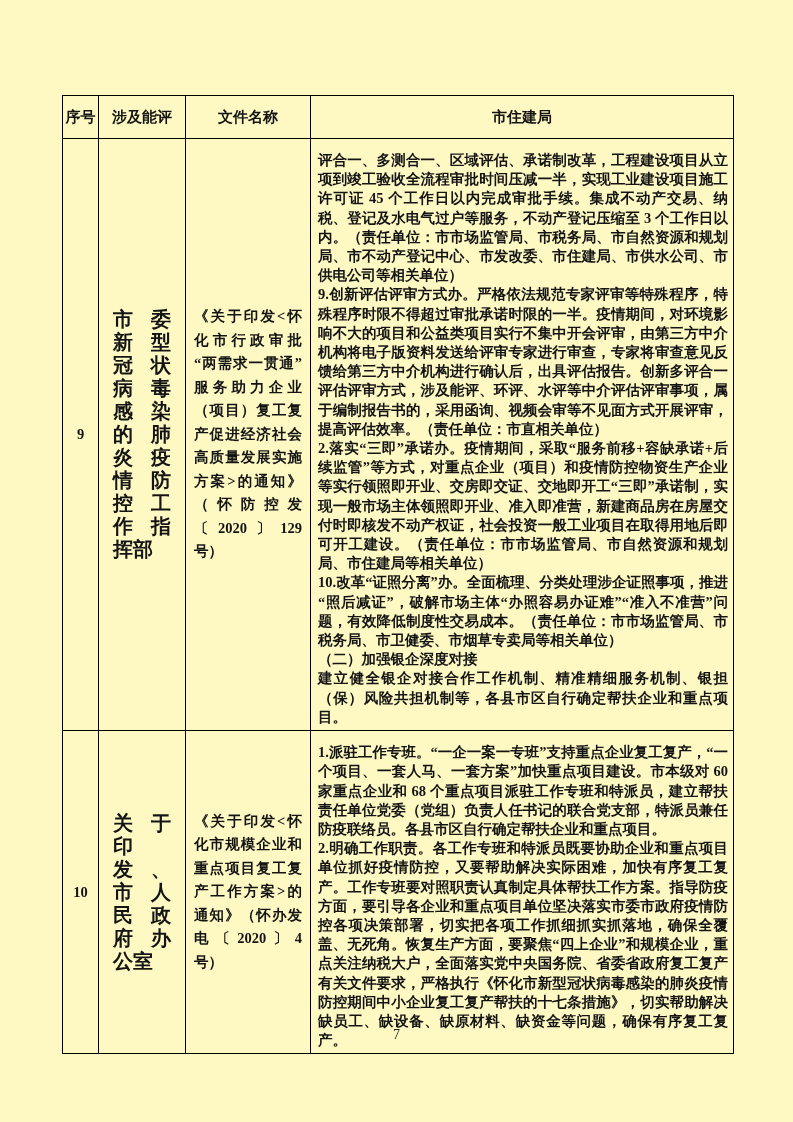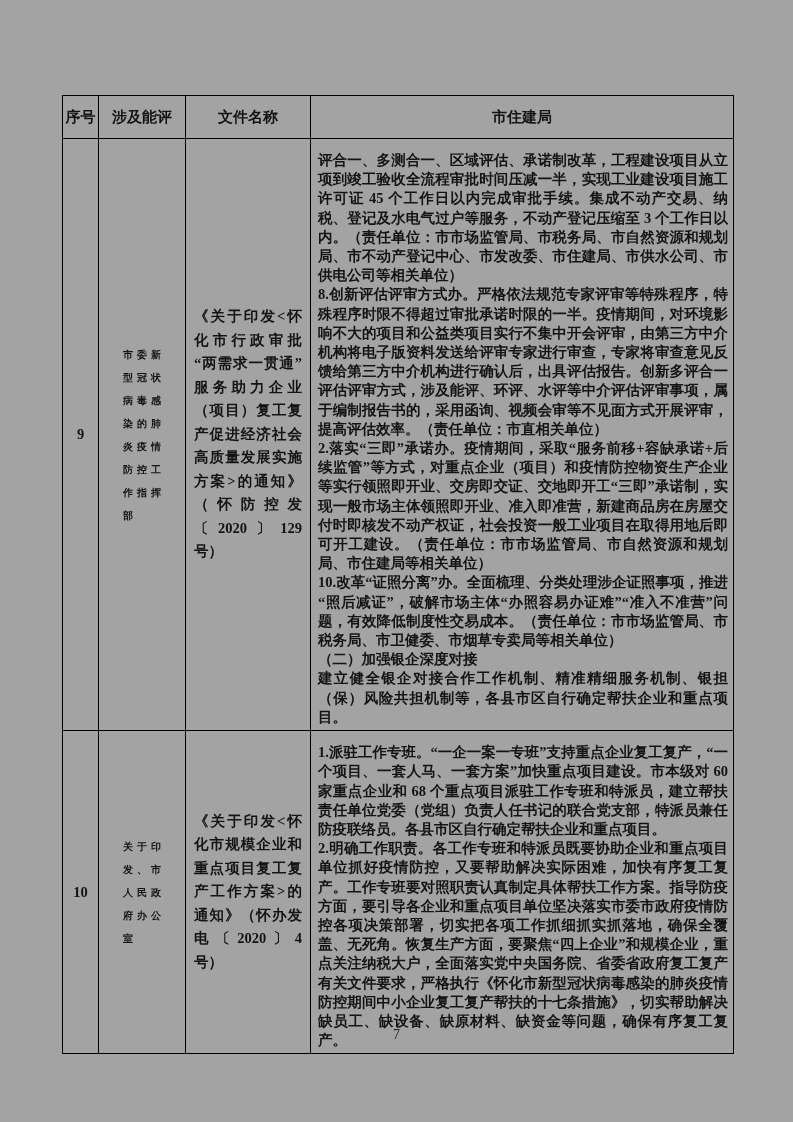--- a/index.html
+++ b/index.html
@@ -1,21 +1,21 @@
 <!DOCTYPE html>
 <html lang="zh"><head>
 <meta charset="utf-8">
 <style>
   * { box-sizing: border-box; }
   html, body { margin: 0; padding: 0; background: #ffffff; }
   .page {
     position: relative;
     width: 793px;
     height: 1122px;
-    background: #a3a3a3;
+    background: #fef9c3;
     color: #111111;
     font-family: "Liberation Serif", serif;
     overflow: hidden;
   }
   table.doc-table {
     position: absolute;
     left: 62px;
     top: 95px;
     width: 671px;
     border-collapse: collapse;
@@ -36,22 +36,22 @@
   tr.header-row { height: 43px; }
   tr.row-9 { height: 555px; }
   tr.row-10 { height: 305px; }
   td.cell-seq {
     text-align: center;
     vertical-align: middle;
     font-size: 14.5px;
   }
   td.cell-agency {
     vertical-align: middle;
-    padding: 0 24px;
-    font-size: 10px;
+    padding: 0 14px;
+    font-size: 20px;
     line-height: 23px;
     text-align: justify;
     text-justify: inter-character;
   }
   td.cell-title {
     vertical-align: middle;
     padding: 15px 8px;
     font-size: 14.5px;
     line-height: 23.5px;
     text-align: justify;
@@ -97,21 +97,21 @@
         <th>市住建局</th>
       </tr>
     </thead>
     <tbody>
       <tr class="row-9">
         <td class="cell-seq">9</td>
         <td class="cell-agency">市委新型冠状病毒感染的肺炎疫情防控工作指挥部</td>
         <td class="cell-title">《关于印发&lt;怀化市行政审批“两需求一贯通”服务助力企业（项目）复工复产促进经济社会高质量发展实施方案&gt;的通知》（怀防控发〔2020〕129 号）</td>
         <td class="cell-content">
           <p>评合一、多测合一、区域评估、承诺制改革，工程建设项目从立项到竣工验收全流程审批时间压减一半，实现工业建设项目施工许可证 45 个工作日以内完成审批手续。集成不动产交易、纳税、登记及水电气过户等服务，不动产登记压缩至 3 个工作日以内。（责任单位：市市场监管局、市税务局、市自然资源和规划局、市不动产登记中心、市发改委、市住建局、市供水公司、市供电公司等相关单位）</p>
-          <p>8.创新评估评审方式办。严格依法规范专家评审等特殊程序，特殊程序时限不得超过审批承诺时限的一半。疫情期间，对环境影响不大的项目和公益类项目实行不集中开会评审，由第三方中介机构将电子版资料发送给评审专家进行审查，专家将审查意见反馈给第三方中介机构进行确认后，出具评估报告。创新多评合一评估评审方式，涉及能评、环评、水评等中介评估评审事项，属于编制报告书的，采用函询、视频会审等不见面方式开展评审，提高评估效率。（责任单位：市直相关单位）</p>
+          <p>9.创新评估评审方式办。严格依法规范专家评审等特殊程序，特殊程序时限不得超过审批承诺时限的一半。疫情期间，对环境影响不大的项目和公益类项目实行不集中开会评审，由第三方中介机构将电子版资料发送给评审专家进行审查，专家将审查意见反馈给第三方中介机构进行确认后，出具评估报告。创新多评合一评估评审方式，涉及能评、环评、水评等中介评估评审事项，属于编制报告书的，采用函询、视频会审等不见面方式开展评审，提高评估效率。（责任单位：市直相关单位）</p>
           <p>2.落实“三即”承诺办。疫情期间，采取“服务前移+容缺承诺+后续监管”等方式，对重点企业（项目）和疫情防控物资生产企业等实行领照即开业、交房即交证、交地即开工“三即”承诺制，实现一般市场主体领照即开业、准入即准营，新建商品房在房屋交付时即核发不动产权证，社会投资一般工业项目在取得用地后即可开工建设。（责任单位：市市场监管局、市自然资源和规划局、市住建局等相关单位）</p>
           <p>10.改革“证照分离”办。全面梳理、分类处理涉企证照事项，推进“照后减证”，破解市场主体“办照容易办证难”“准入不准营”问题，有效降低制度性交易成本。（责任单位：市市场监管局、市税务局、市卫健委、市烟草专卖局等相关单位）</p>
           <p>（二）加强银企深度对接</p>
           <p>建立健全银企对接合作工作机制、精准精细服务机制、银担（保）风险共担机制等，各县市区自行确定帮扶企业和重点项目。</p>
         </td>
       </tr>
       <tr class="row-10">
         <td class="cell-seq">10</td>
         <td class="cell-agency">关于印发、市人民政府办公室</td>
         <td class="cell-title">《关于印发&lt;怀化市规模企业和重点项目复工复产工作方案&gt;的通知》（怀办发电〔2020〕4 号）</td>

